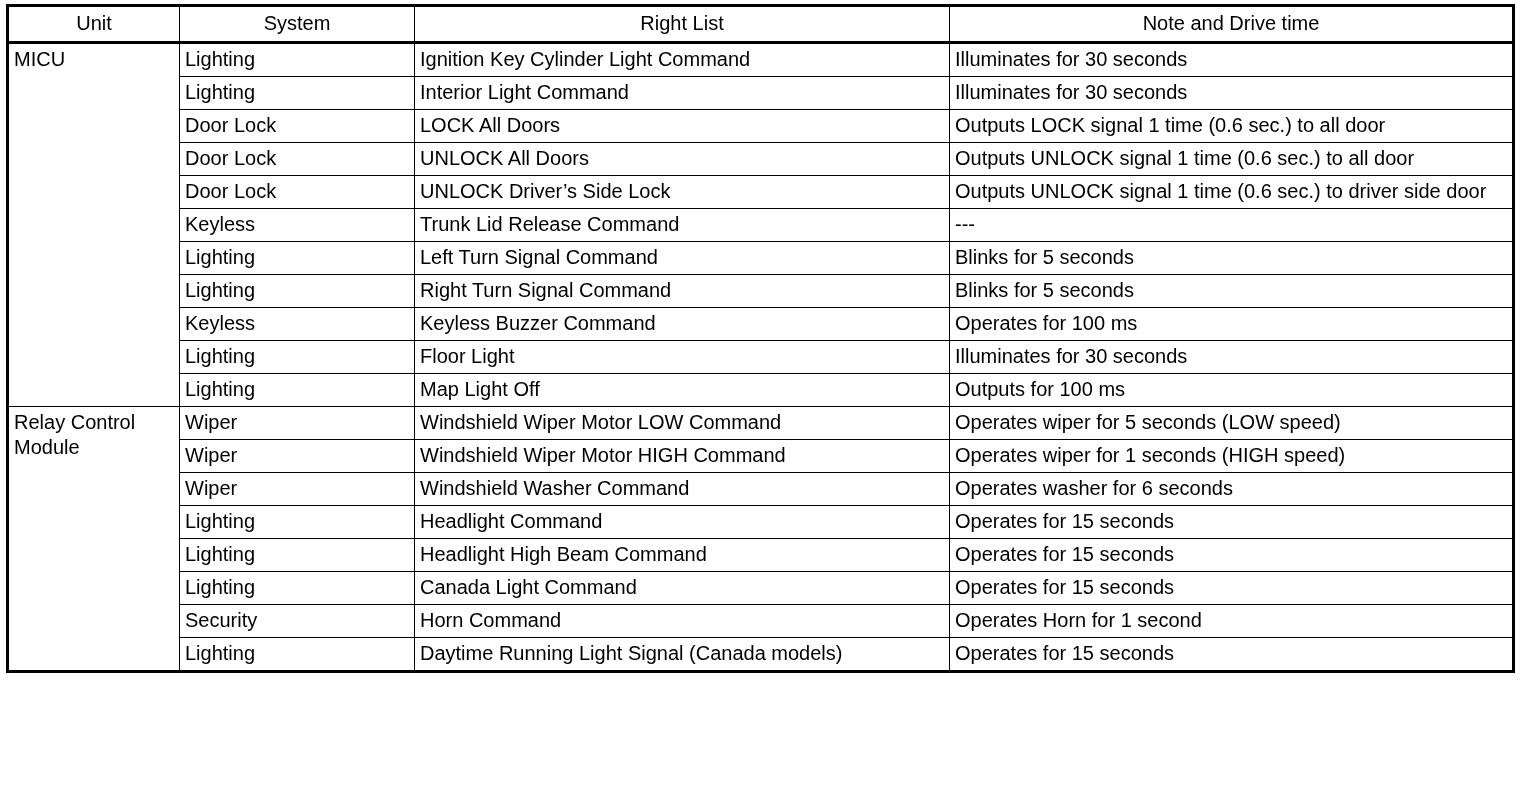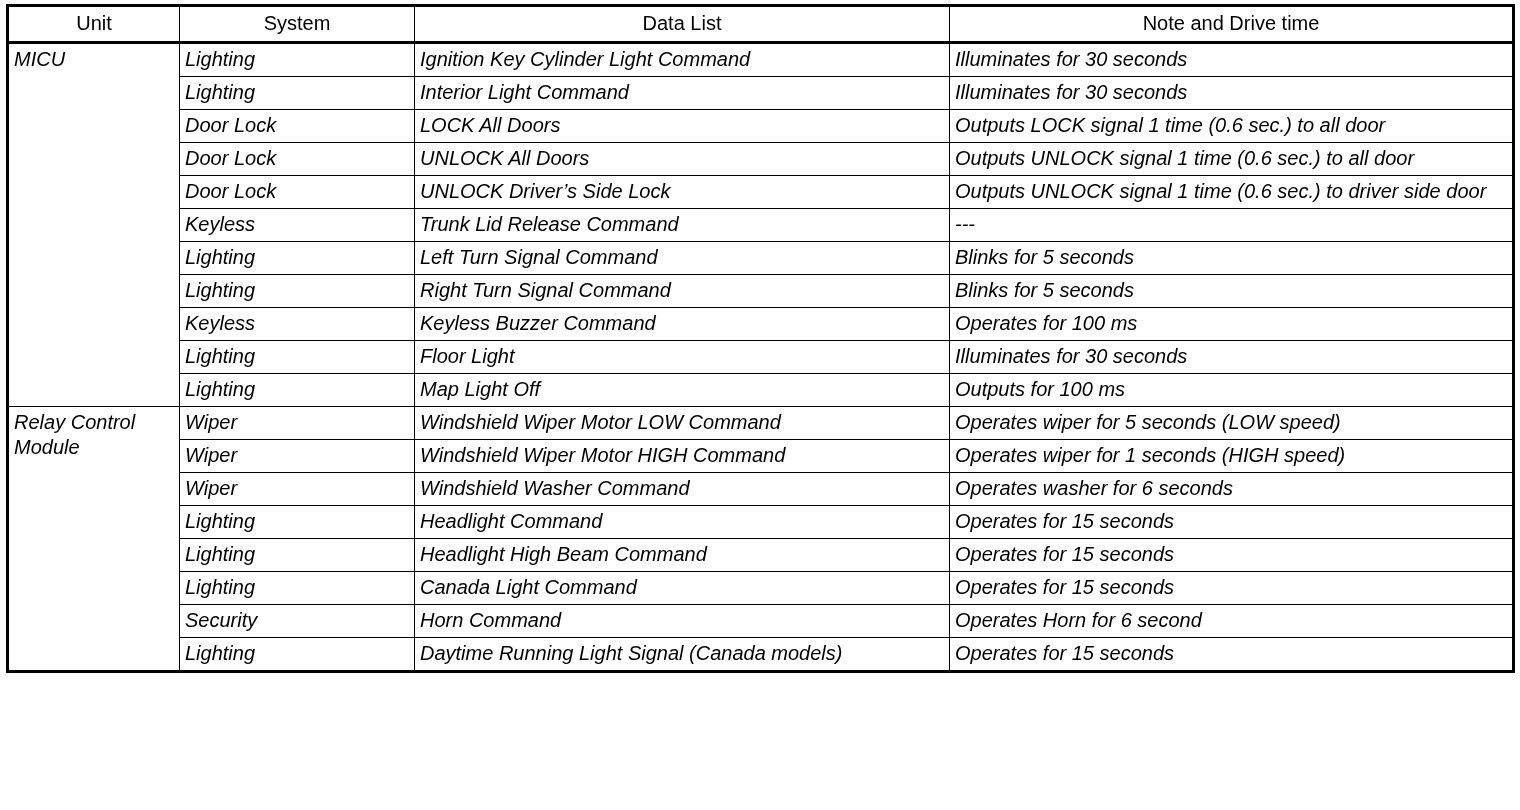--- a/index.html
+++ b/index.html
@@ -44,21 +44,20 @@
     box-sizing: border-box;
   }
   table.data-table thead th {
     text-align: center;
     border-bottom: 3px solid #000000;
     padding-top: 4px;
     padding-bottom: 5px;
   }
   table.data-table tbody td {
     text-align: left;
-    font-style: italic;
   }
   td.unit-cell {
     border-right: 3px solid #000000;
   }
   th.unit-head {
     border-right: 3px solid #000000;
   }
   .nowrap-note {
     white-space: normal;
   }
@@ -71,21 +70,21 @@
     <colgroup>
       <col class="c-unit">
       <col class="c-system">
       <col class="c-data">
       <col class="c-note">
     </colgroup>
     <thead>
       <tr>
         <th class="unit-head">Unit</th>
         <th>System</th>
-        <th>Data List</th>
+        <th>Right List</th>
         <th>Note and Drive time</th>
       </tr>
     </thead>
     <tbody>
 
       <tr>
         <td class="unit-cell" rowspan="11">MICU</td>
         <td>Lighting</td>
         <td>Ignition Key Cylinder Light Command</td>
         <td class="nowrap-note">Illuminates for 30 seconds</td>
@@ -168,21 +167,21 @@
         <td class="nowrap-note">Operates for 15 seconds</td>
       </tr>
       <tr>
         <td>Lighting</td>
         <td>Canada Light Command</td>
         <td class="nowrap-note">Operates for 15 seconds</td>
       </tr>
       <tr>
         <td>Security</td>
         <td>Horn Command</td>
-        <td class="nowrap-note">Operates Horn for 6 second</td>
+        <td class="nowrap-note">Operates Horn for 1 second</td>
       </tr>
       <tr>
         <td>Lighting</td>
         <td>Daytime Running Light Signal (Canada models)</td>
         <td class="nowrap-note">Operates for 15 seconds</td>
       </tr>
     </tbody>
   </table>
 </div>
 

